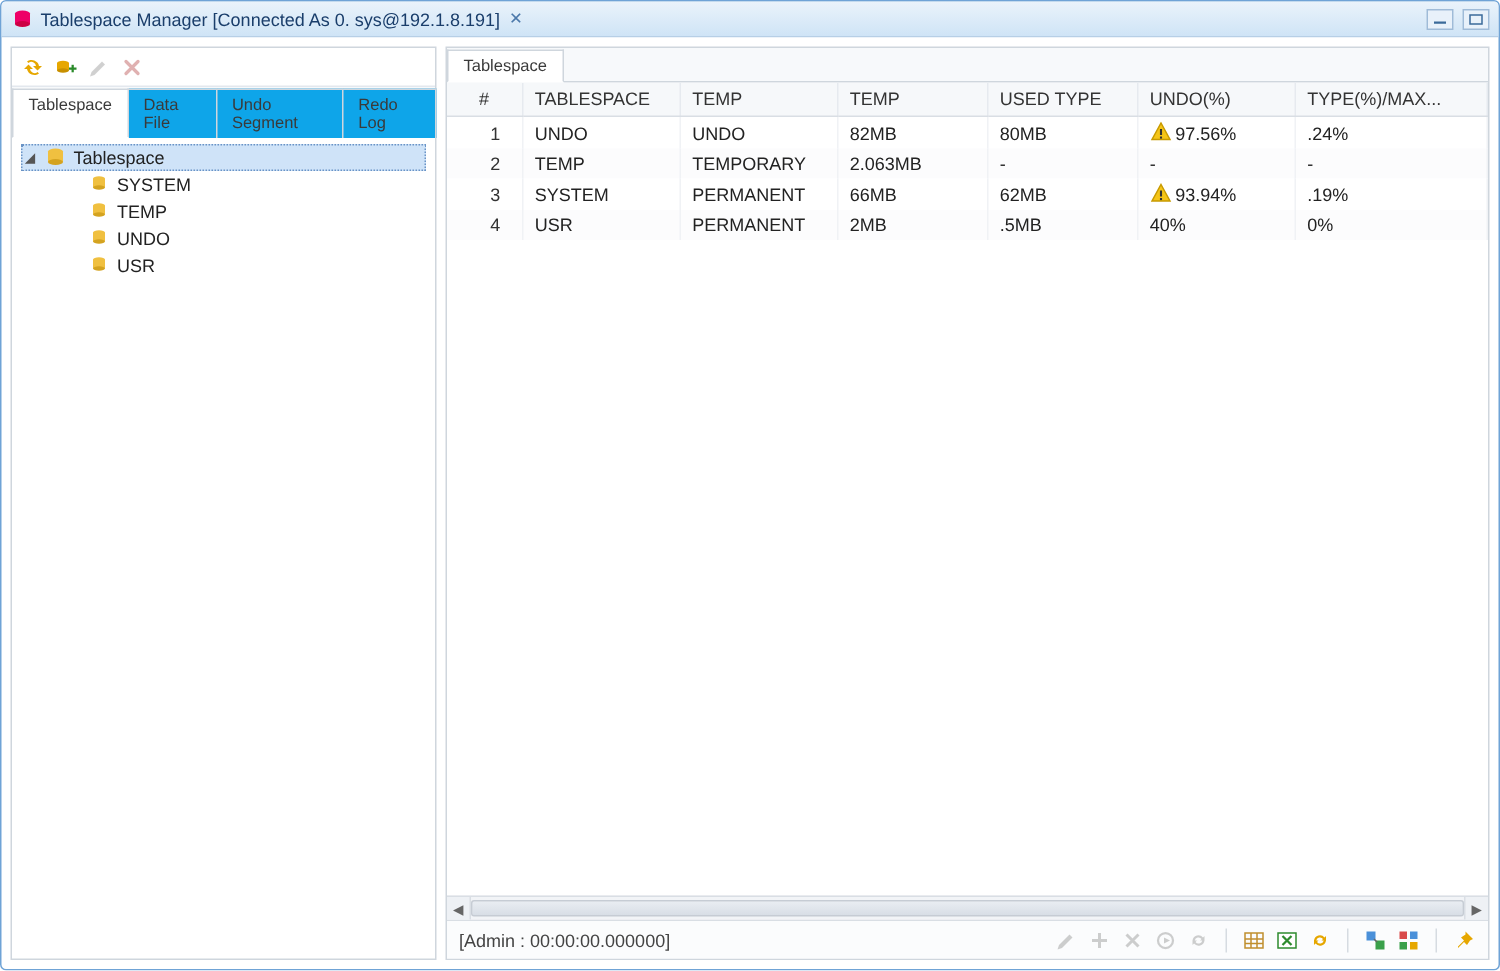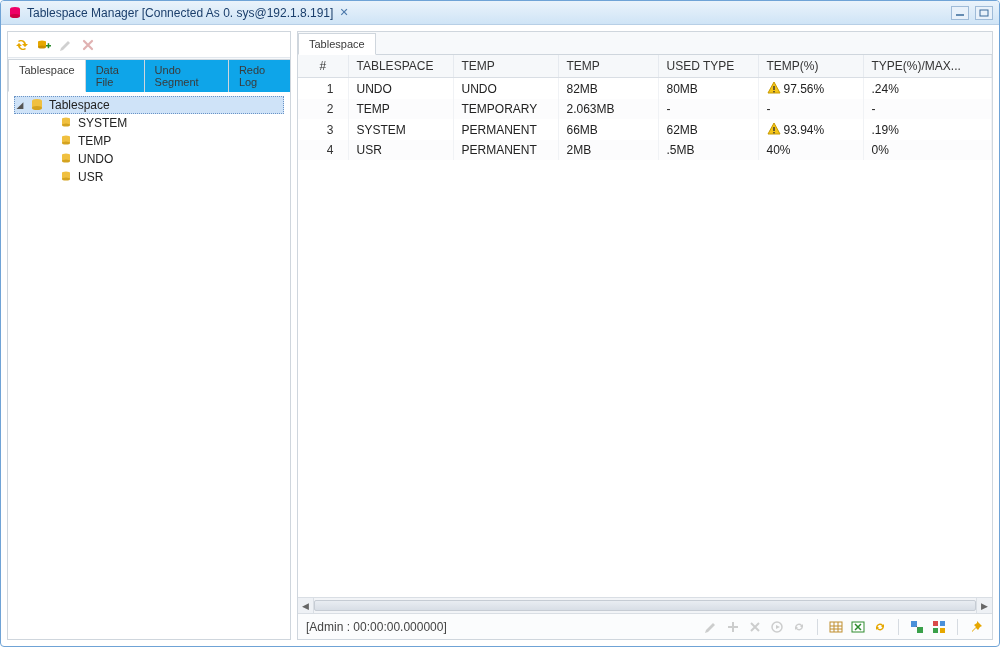--- a/index.html
+++ b/index.html
@@ -376,21 +376,21 @@
               <col style="width:105px">
               <col>
           </colgroup>
           <thead>
             <tr>
               <th style="text-align:center">#</th>
               <th>TABLESPACE</th>
               <th>TEMP</th>
               <th>TEMP</th>
               <th>USED TYPE</th>
-              <th>TEMP(%)</th>
+              <th>UNDO(%)</th>
               <th>TYPE(%)/MAX...</th>
             </tr>
           </thead>
           <tbody id="grid-body">
               <tr class="datarow">
                 <td class="num">1</td>
                 <td>UNDO</td>
                 <td>UNDO</td>
                 <td>82MB</td>
                 <td>80MB</td>

